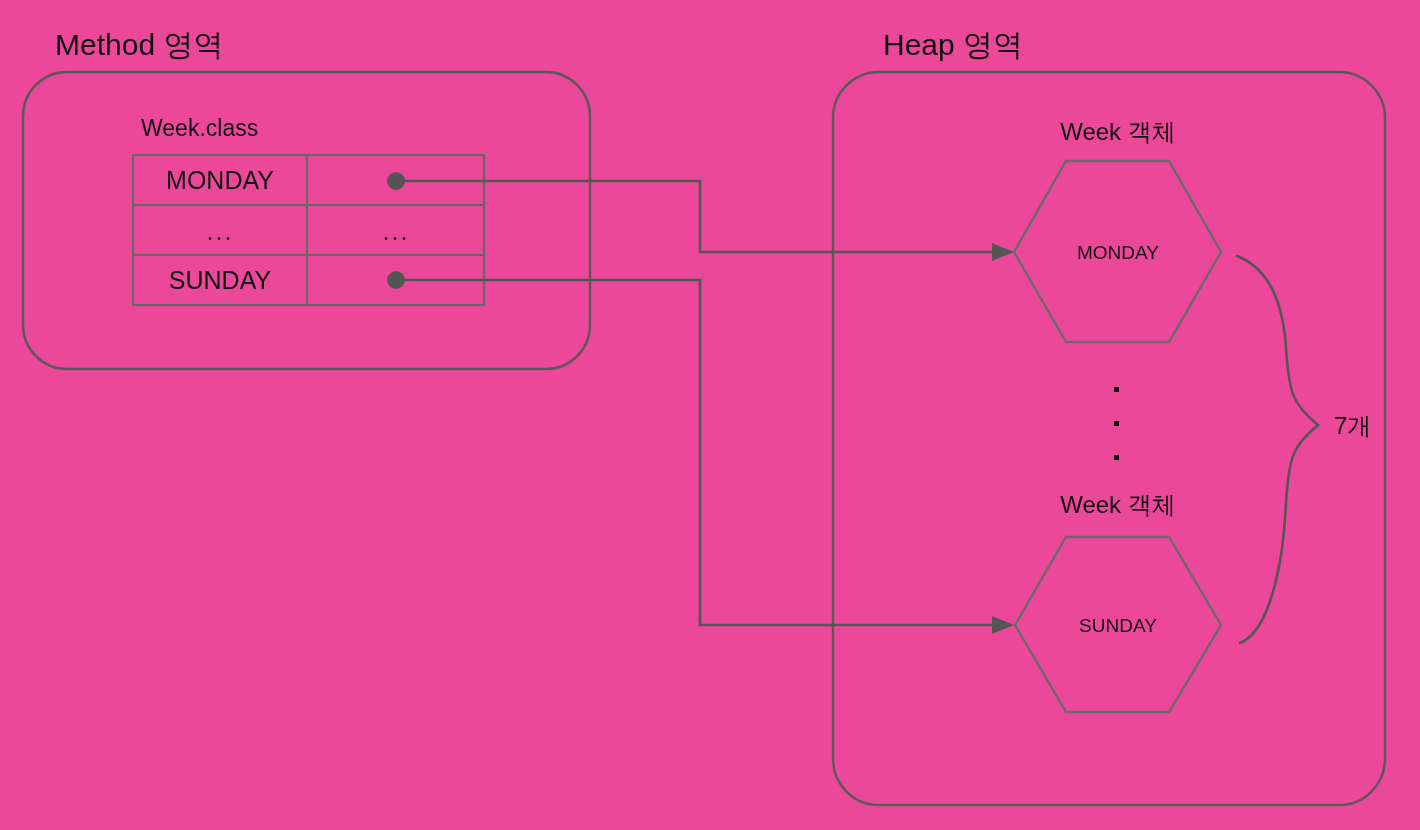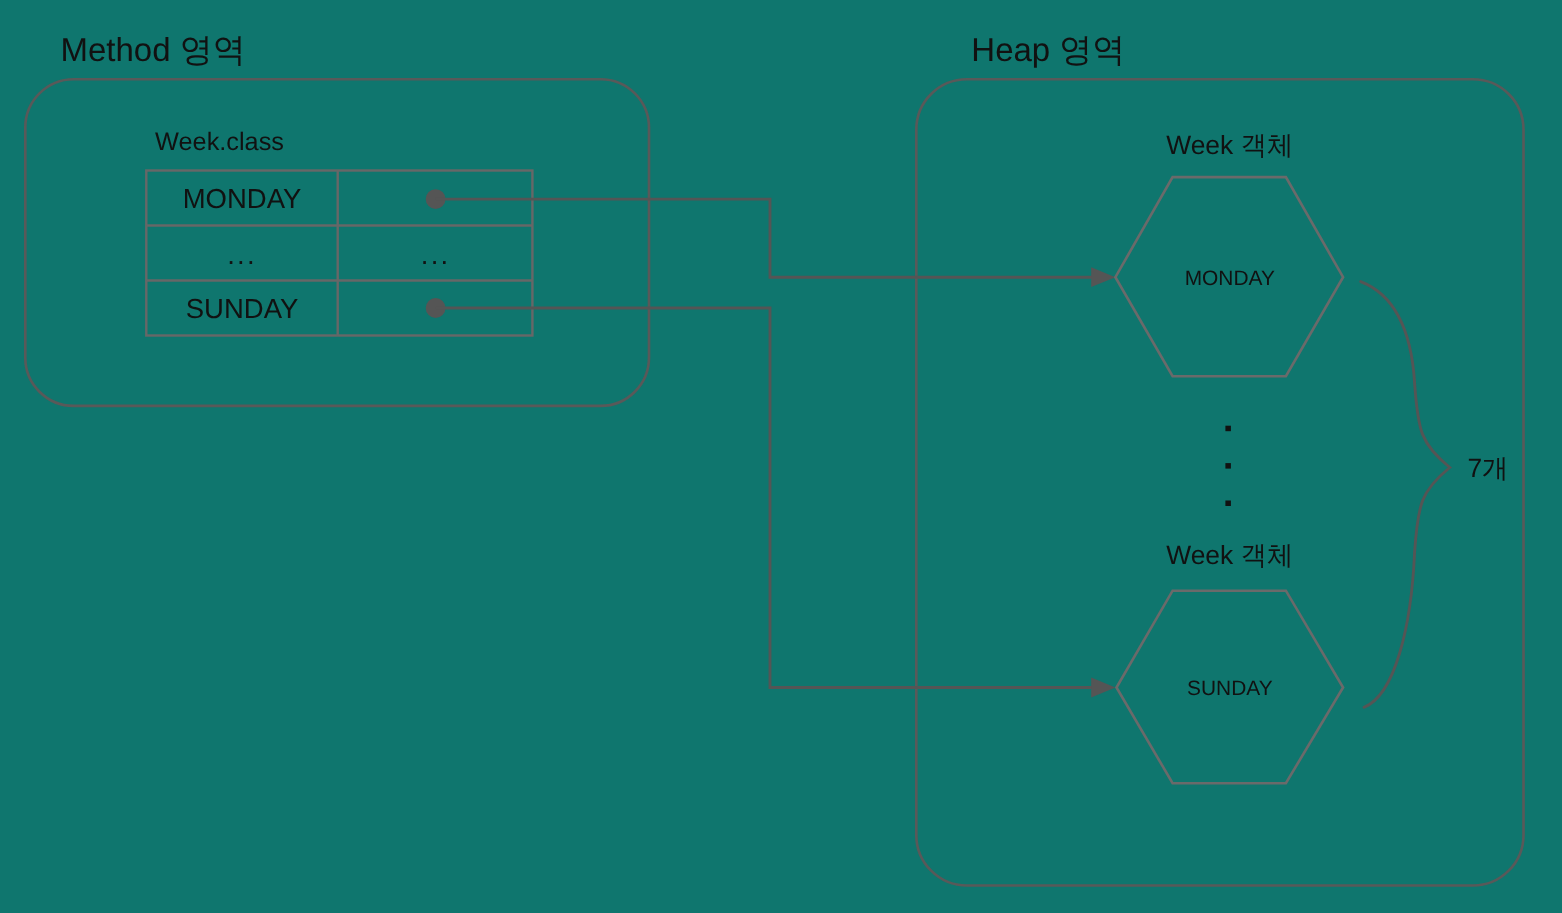--- a/index.html
+++ b/index.html
@@ -7,21 +7,21 @@
     padding: 0;
     background: #ffffff;
   }
   body {
     font-family: "Liberation Sans", sans-serif;
   }
   #canvas {
     position: relative;
     width: 1420px;
     height: 830px;
-    background: #0f766e;
+    background: #ec4899;
     overflow: hidden;
   }
   #diagram-svg {
     position: absolute;
     left: 0;
     top: 0;
     width: 1420px;
     height: 830px;
   }
   .region-title {

